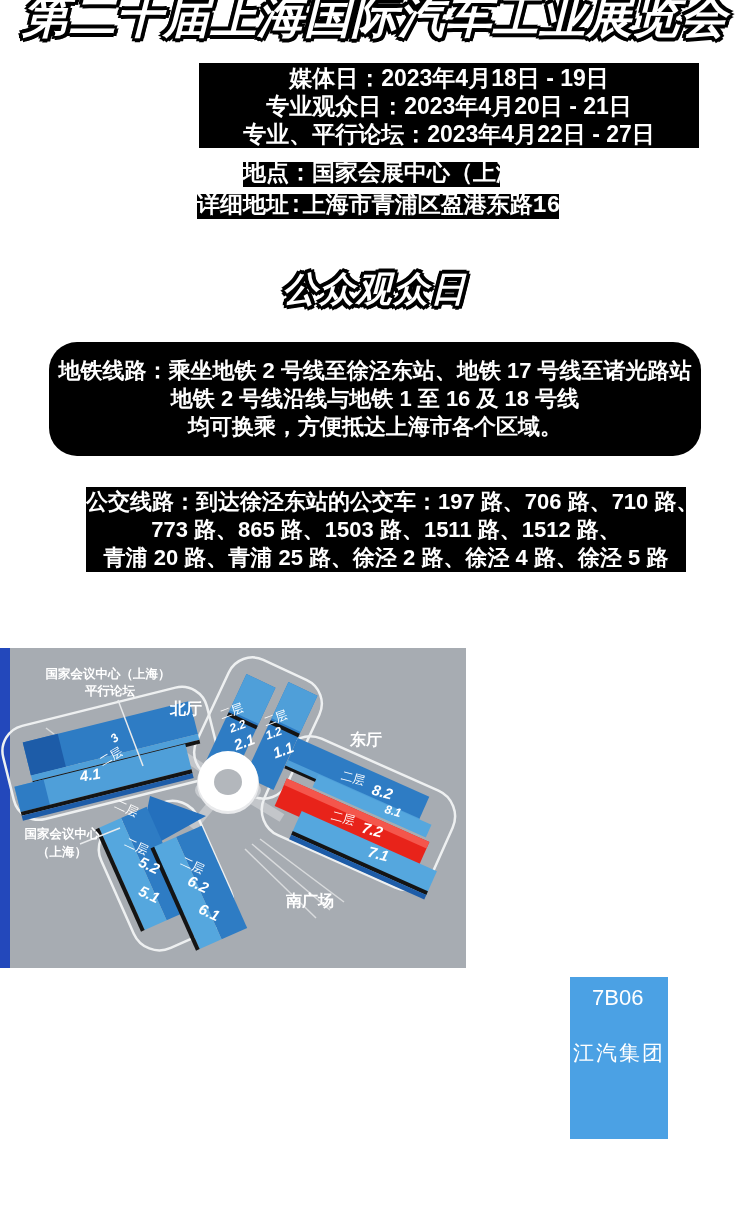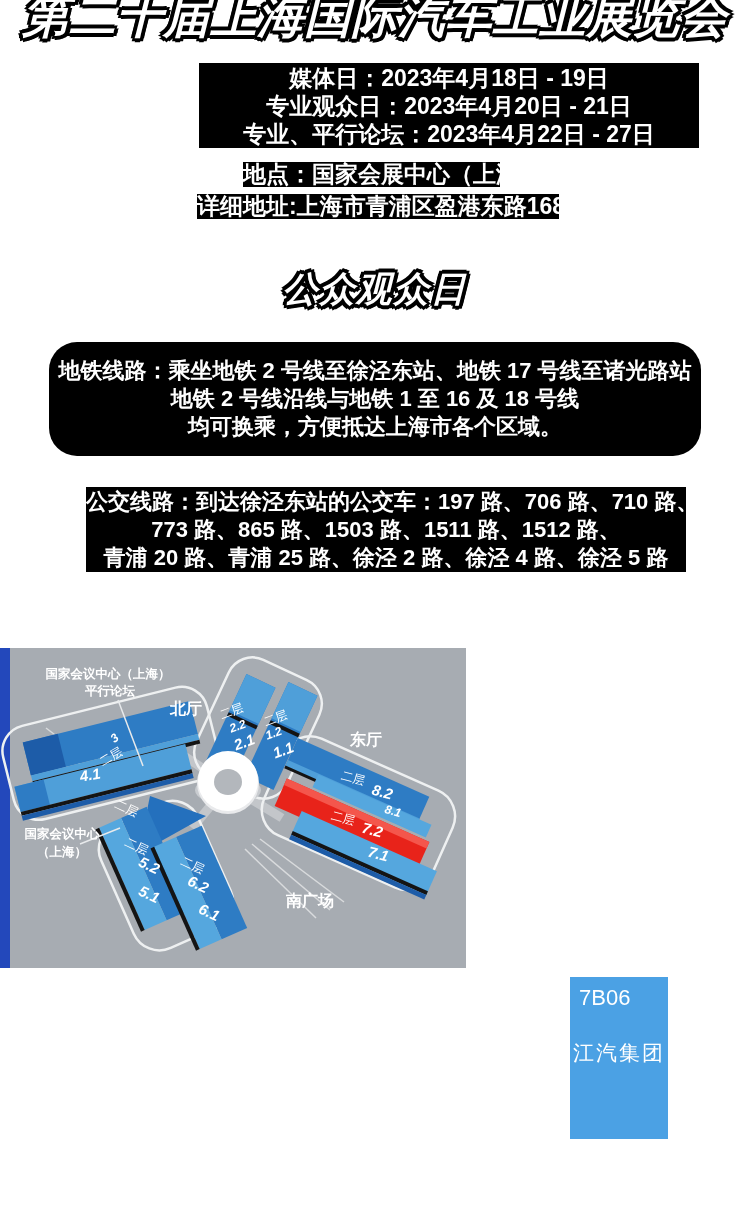--- a/index.html
+++ b/index.html
@@ -31,21 +31,21 @@
   .black-box{
     position:absolute;background:#000;color:#fff;font-weight:bold;
     display:flex;flex-direction:column;justify-content:center;
     text-align:center;
   }
   .black-box .line{white-space:nowrap;overflow:visible;}
   .schedule-box{left:163px;top:63px;width:500px;height:85px;font-size:23px;margin-left:36px;}
   .schedule-box .line{line-height:28px;}
   .venue-strip{
     position:absolute;background:#000;color:#fff;font-weight:bold;
-    font-size:23px;line-height:25px;text-align:center;white-space:nowrap;
+    font-size:23px;line-height:25px;text-align:center;white-space:nowrap;font-family:Liberation Mono, monospace;
   }
   .venue-location{left:243px;top:162px;width:257px;height:25px;}
   .venue-address{left:197px;top:194px;width:362px;height:25px;}
   .subway-box{left:49px;top:342px;width:652px;height:114px;font-size:22px;border-radius:28px;}
   .subway-box .line{line-height:28px;}
   .bus-box{left:86px;top:487px;width:600px;height:85px;font-size:22px;}
   .bus-box .line{line-height:28px;}
 
   
   .map-wrap{position:absolute;left:0;top:648px;width:466px;height:320px;}
@@ -55,21 +55,21 @@
   .map-small{font-size:12.5px;font-weight:bold;}
   .hall-num{font-size:15px;font-weight:bold;font-style:italic;}
   .hall-num-sm{font-size:12px;font-weight:bold;font-style:italic;}
   .floor-label{font-size:12px;}
 
   
   .booth-card{
     position:absolute;left:570px;top:977px;width:98px;height:162px;
     background:#4ba1e4;color:#fff;
   }
-  .booth-number{padding:8px 0 0 9px;font-size:22px;}
+  .booth-number{padding:8px 0 0 22px;font-size:22px;}
   .booth-company{position:absolute;top:62px;left:0;width:100%;text-align:center;
     font-size:21px;letter-spacing:2px;white-space:nowrap;}
 </style>
 </head>
 <body>
 
 <div class="page">
 
   <div class="main-title outline-text">第二十届上海国际汽车工业展览会</div>
 

